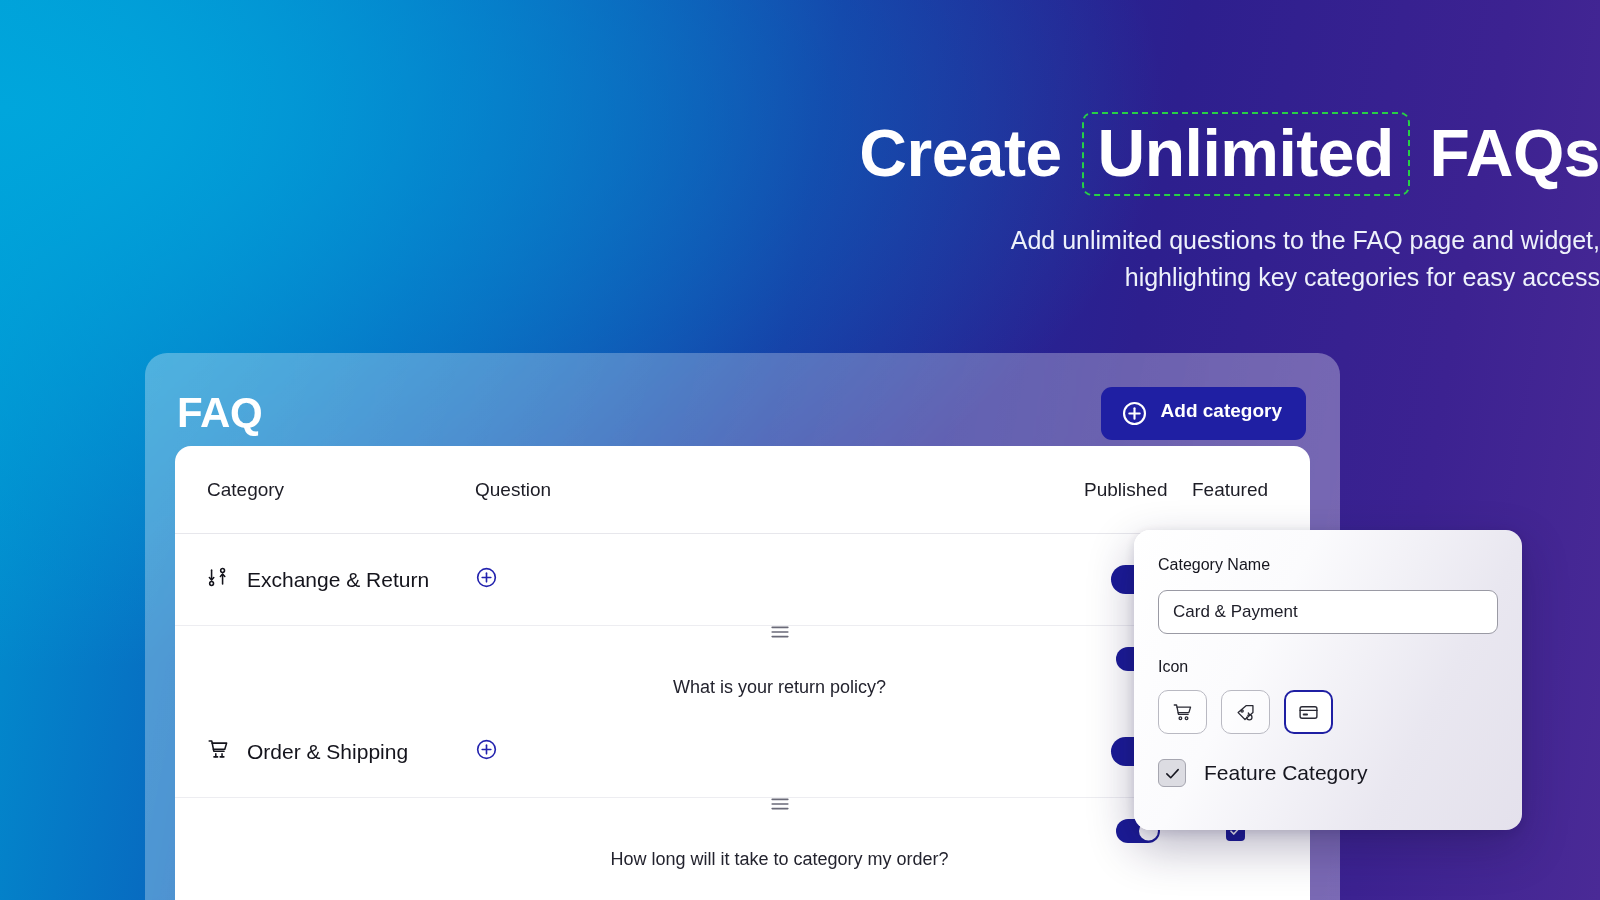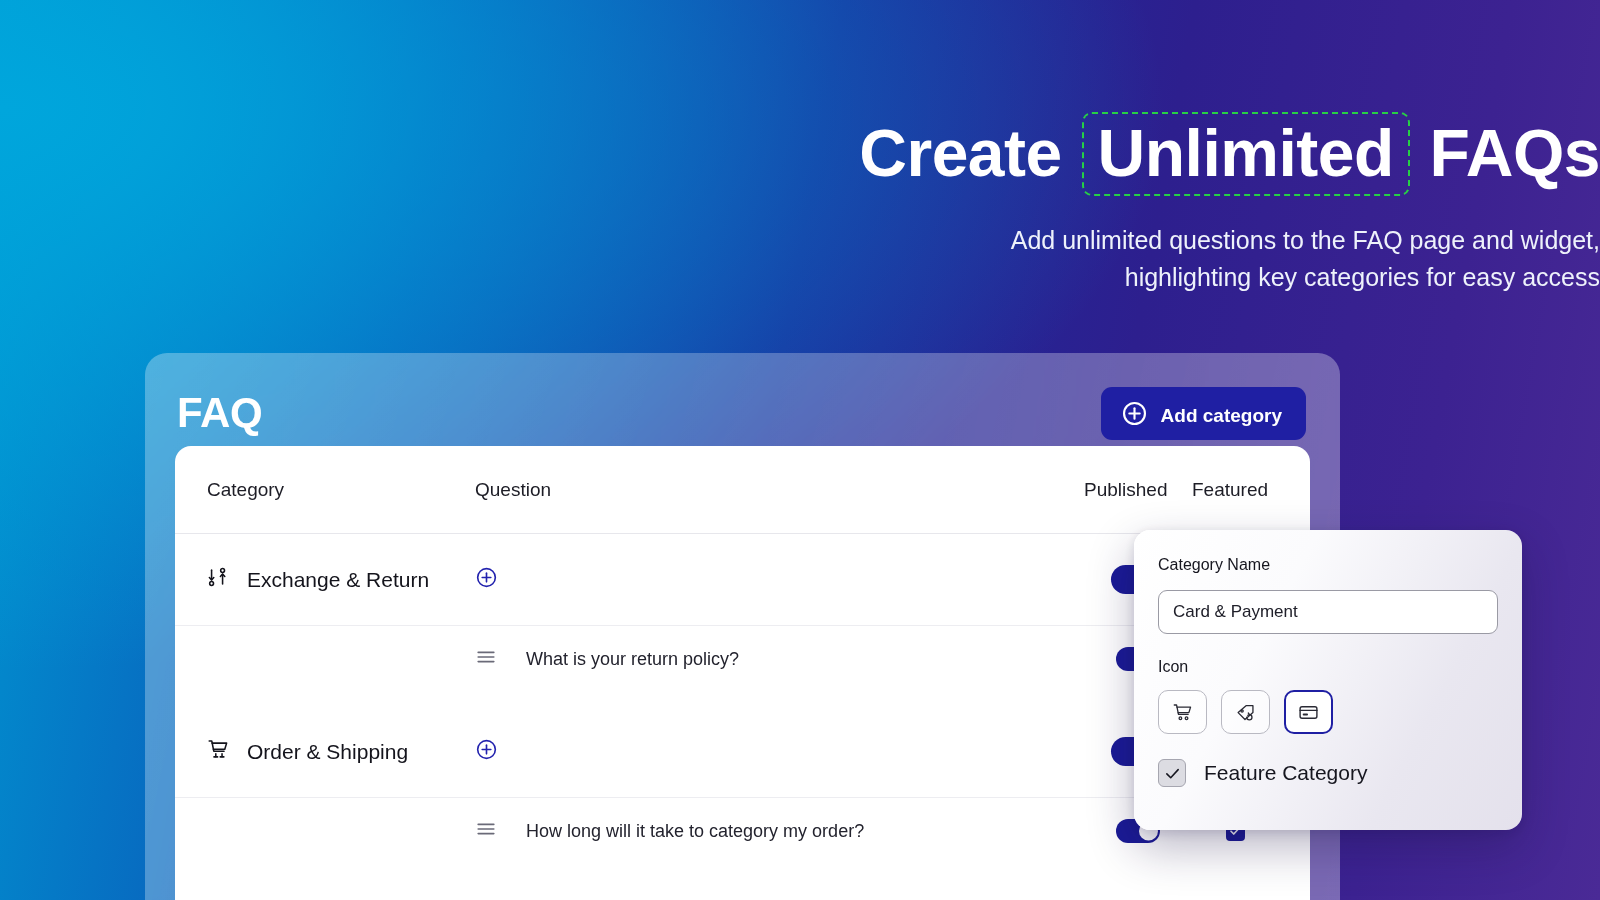--- a/index.html
+++ b/index.html
@@ -78,21 +78,21 @@
   }
   .faq-title {
     font-size: 42px;
     font-weight: 700;
     color: #ffffff;
     letter-spacing: -0.3px;
   }
 
   .add-category-btn {
     display: inline-flex;
-    align-items: flex-end;
+    align-items: flex-start;
     gap: 13px;
     background: #1f1fa3;
     color: #ffffff;
     border: none;
     border-radius: 11px;
     padding: 13px 24px 13px 20px;
     font-size: 19px;
     font-weight: 700;
     font-family: "Liberation Sans", sans-serif;
     cursor: pointer;
@@ -147,20 +147,21 @@
   .q-row {
     height: 52px;
   }
   .q-row.spaced { height: 66px; }
   .q-label {
     display: flex;
     align-items: center;
     gap: 29px;
     font-size: 18px;
     color: #23232e;
+    flex-direction: column;
   }
   .drag-icon { display: block; color: #6a6a78; flex: none; }
 
   .plus-circle { display: block; color: #2323ae; }
 
   
   .toggle {
     position: relative;
     border-radius: 999px;
     background: #1a1a96;

